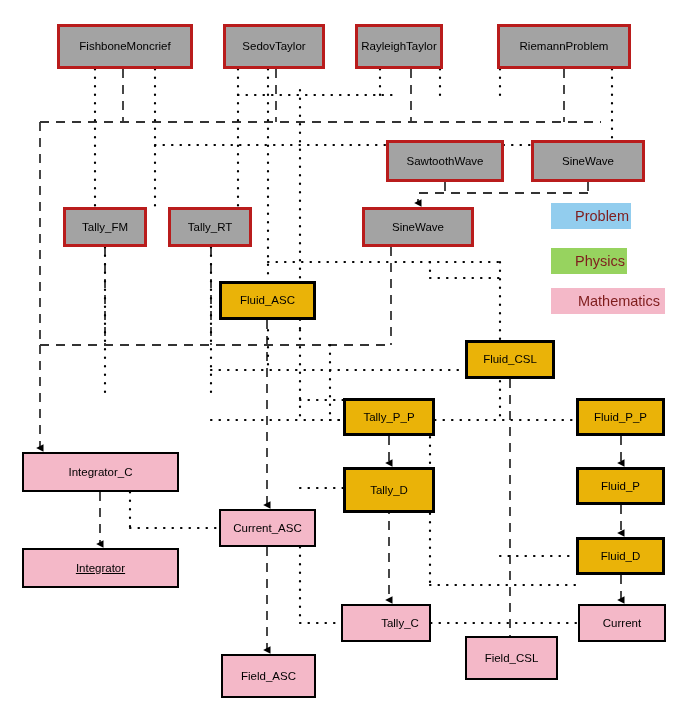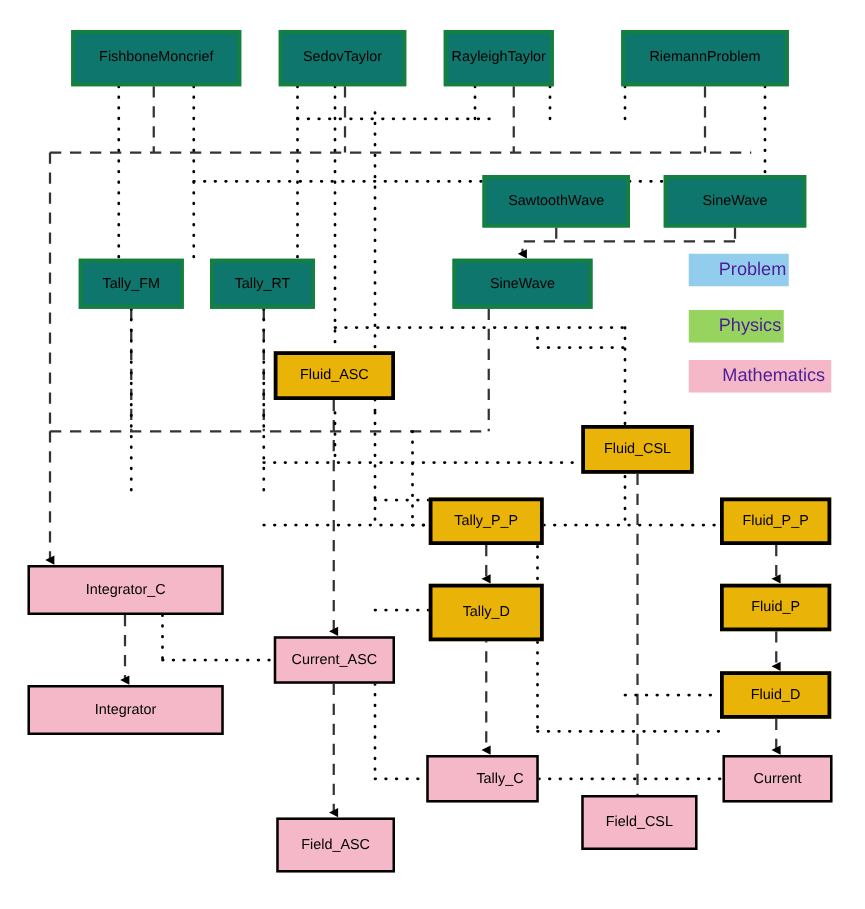--- a/index.html
+++ b/index.html
@@ -4,26 +4,26 @@
 <style>
   html,body{margin:0;padding:0;background:#ffffff;}
   body{width:692px;height:727px;overflow:hidden;
        font-family:"Liberation Sans","DejaVu Sans",sans-serif;}
   #canvas{position:relative;width:692px;height:727px;}
   svg#edges{position:absolute;left:0;top:0;width:692px;height:727px;}
   .node{position:absolute;box-sizing:border-box;display:flex;
         align-items:center;justify-content:center;
         font-size:11.5px;color:#000;text-align:center;line-height:1.1;
         white-space:nowrap;}
-  .node.problem{background:#0f766e;border:3px solid #15803d;}
+  .node.problem{background:#a3a3a3;border:3px solid #b91c1c;}
   .node.physics{background:#eab308;border:3px solid #000;}
   .node.math   {background:#F4B8C8;border:2px solid #000;}
   .legend-item{position:absolute;box-sizing:border-box;display:flex;
         align-items:center;justify-content:center;
-        font-size:14.5px;color:#4c1d95;border:0;padding-left:22px;}
+        font-size:14.5px;color:#7f1d1d;border:0;padding-left:22px;}
   .legend-item.problem{background:#92CDEE;}
   .legend-item.physics{background:#97D35F;}
   .legend-item.math{background:#F4B8C8;}
 </style>
 </head>
 <body>
 
 <div id="canvas">
 
   <svg id="edges" viewBox="0 0 692 727" xmlns="http://www.w3.org/2000/svg">
@@ -134,21 +134,21 @@
       <div class="node problem" style="left: 362px; top: 207px; width: 112px; height: 40px;">SineWave</div>
       <div class="node physics" style="left: 219px; top: 281px; width: 97px; height: 39px;">Fluid_ASC</div>
       <div class="node physics" style="left: 465px; top: 340px; width: 90px; height: 39px;">Fluid_CSL</div>
       <div class="node physics" style="left: 343px; top: 398px; width: 92px; height: 38px;">Tally_P_P</div>
       <div class="node physics" style="left: 576px; top: 398px; width: 89px; height: 38px;">Fluid_P_P</div>
       <div class="node physics" style="left: 343px; top: 467px; width: 92px; height: 46px;">Tally_D</div>
       <div class="node physics" style="left: 576px; top: 467px; width: 89px; height: 38px;">Fluid_P</div>
       <div class="node physics" style="left: 576px; top: 537px; width: 89px; height: 38px;">Fluid_D</div>
       <div class="node math" style="left: 22px; top: 452px; width: 157px; height: 40px;">Integrator_C</div>
       <div class="node math" style="left: 219px; top: 509px; width: 97px; height: 38px;">Current_ASC</div>
-      <div class="node math" style="left: 22px; top: 548px; width: 157px; height: 40px;">Integrator</div>
+      <div class="node math" style="left: 22px; top: 548px; width: 157px; height: 40px; text-decoration: underline;">Integrator</div>
       <div class="node math" style="left: 341px; top: 604px; width: 90px; height: 38px; padding-left: 28px;">Tally_C</div>
       <div class="node math" style="left: 578px; top: 604px; width: 88px; height: 38px;">Current</div>
       <div class="node math" style="left: 221px; top: 654px; width: 95px; height: 44px; text-align: center;">Field_ASC</div>
       <div class="node math" style="left: 465px; top: 636px; width: 93px; height: 44px;">Field_CSL</div>
     </div>
   <div id="legend">
       <div class="legend-item problem" style="left: 551px; top: 203px; width: 80px; height: 26px;">Problem</div>
       <div class="legend-item physics" style="left: 551px; top: 248px; width: 76px; height: 26px;">Physics</div>
       <div class="legend-item math" style="left: 551px; top: 288px; width: 114px; height: 26px;">Mathematics</div>
     </div>

